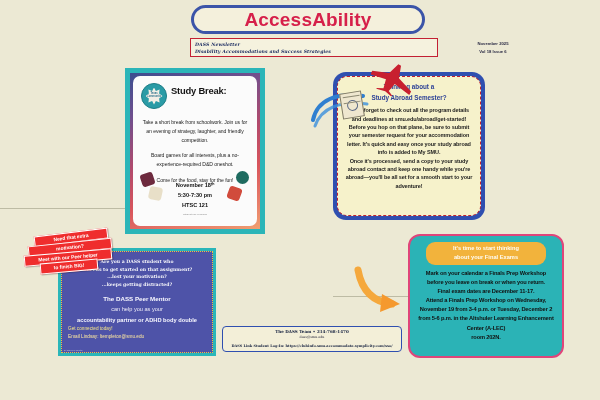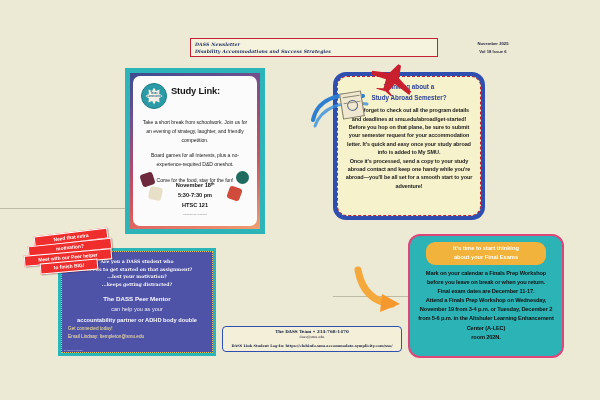--- a/index.html
+++ b/index.html
@@ -389,20 +389,23 @@
     height: 1px;
   }
   .hrule.r1 { left: 0px;   top: 208px; width: 128px; }
   .hrule.r2 { left: 333px; top: 296px; width: 76px; }
 </style>
 </head>
 <body>
 
 <div id="page">
 
+  <div class="title-banner">
+    <span class="title-text">AccessAbility</span>
+  </div>
 
   <div class="masthead">
     <div>DASS Newsletter</div>
     <div>Disability Accommodations and Success Strategies</div>
   </div>
   <div class="issue-block">
     <div>November 2025</div>
     <div>Vol 18 Issue 6</div>
   </div>
 
@@ -412,21 +415,21 @@
   <div class="poster-frame">
     <div class="poster-grad">
       <div class="poster-card">
         <div class="poster-head">
           <div class="poster-seal">
             <div class="seal-star">
               <span>Texas Community</span>
             </div>
           </div>
           <div class="poster-title">
-            <div>Study Link:</div>
+            <div>Study Break:</div>
           </div>
         </div>
         <div class="poster-body">
           <p>Take a short break from schoolwork. Join us for an evening of strategy, laughter, and friendly competition.</p>
           <p>Board games for all interests, plus a no-experience-required D&amp;D oneshot.</p>
           <p>Come for the food, stay for the fun!</p>
         </div>
         <div class="dice d1"></div>
         <div class="dice d2"></div>
         <div class="dice d3"></div>

